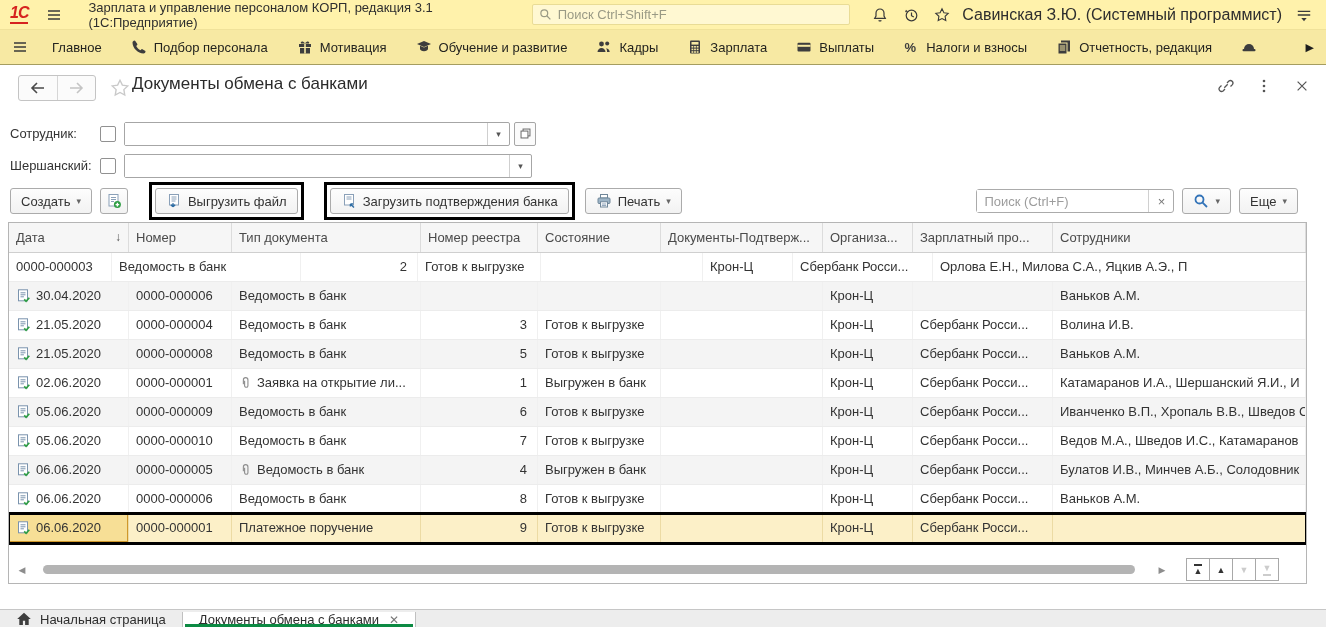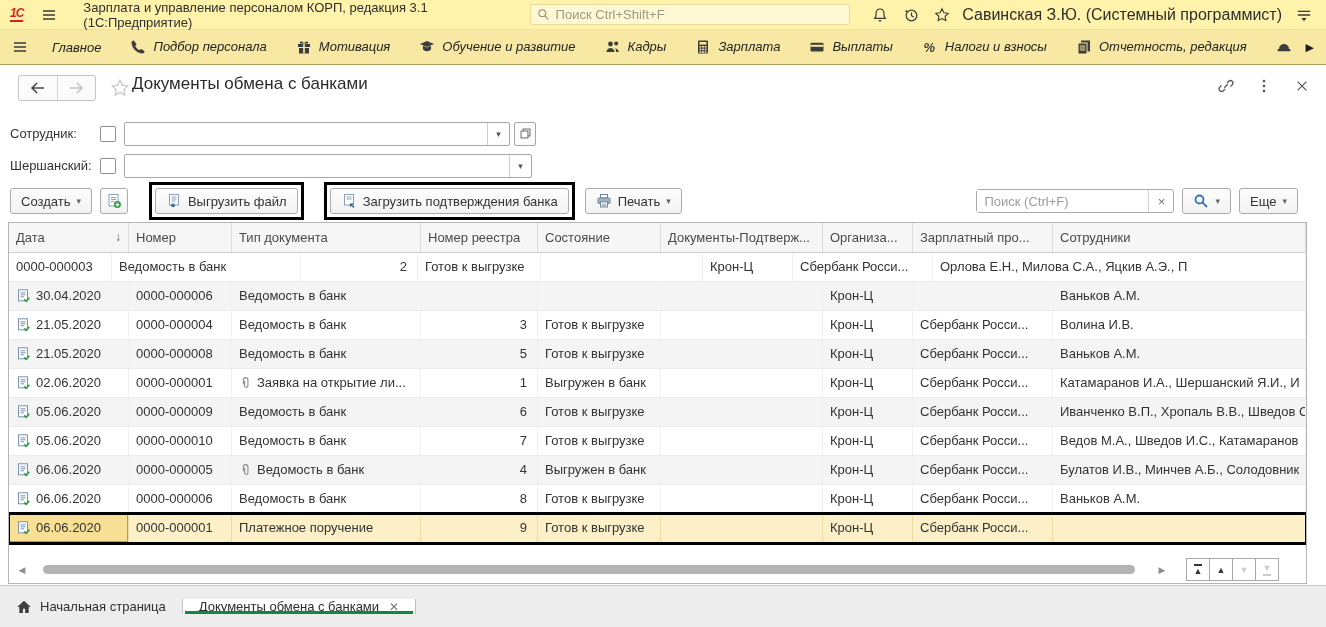--- a/index.html
+++ b/index.html
@@ -4,37 +4,37 @@
 <style>
   html,body{margin:0;padding:0;background:#888;}
   #app{position:relative;width:1326px;height:627px;background:#fff;overflow:hidden;
        font-family:"Liberation Sans","DejaVu Sans",sans-serif;font-size:13px;color:#333;}
   .ic{display:inline-flex;align-items:center;justify-content:center;width:16px;height:16px;}
   .ic svg{display:block;}
 
   
   .titlebar{position:absolute;top:0;left:0;right:0;height:30px;background:#fff2ab;
             display:flex;align-items:center;padding:0 10px;box-sizing:border-box;border-bottom:1px solid #f0e29a;}
-  .logo{color:#d6231f;font-weight:bold;font-size:12px;font-style:italic;letter-spacing:-1px;
+  .logo{color:#d6231f;font-weight:bold;font-size:16px;font-style:italic;letter-spacing:-1px;
         border-bottom:2px solid #d6231f;line-height:1;padding-bottom:1px;}
   .tb-burger{margin-left:18px;}
   .app-title{margin-left:26px;color:#2e2e2e;}
   .tb-search{margin-left:auto;width:328px;height:21px;background:#fff8d2;border:1px solid #e9dc96;border-radius:2px;
              display:flex;align-items:center;padding:0 6px;box-sizing:border-box;}
   .tb-search input{border:none;outline:none;background:transparent;flex:1;font:inherit;color:#333;margin-left:4px;}
   .tb-search input::placeholder{color:#9a9a85;}
   .tb-icons{display:flex;align-items:center;gap:15px;margin-left:22px;}
   .tb-user{margin-left:12px;font-size:16px;color:#2e2e2e;white-space:nowrap;}
   .tb-mainmenu{margin-left:14px;margin-right:4px;}
 
   
   .menubar{position:absolute;top:30px;left:0;right:0;height:35px;background:#f7e9a3;
            border-bottom:1px solid #a59d60;display:flex;align-items:center;padding:0 12px;box-sizing:border-box;}
   .mb-items{display:flex;align-items:center;gap:29px;margin-left:24px;}
-  .menu-item{display:flex;align-items:flex-start;gap:7px;cursor:default;white-space:nowrap;color:#23231f;font-style:italic;}
+  .menu-item{display:flex;align-items:flex-end;gap:7px;cursor:default;white-space:nowrap;color:#23231f;}
   .mb-overflow{margin-left:auto;color:#1d1d1d;font-size:11px;}
 
   
   .navrow{position:absolute;top:75px;left:18px;height:26px;display:flex;align-items:center;}
   .histbtns{display:flex;width:78px;height:26px;border:1px solid #c4c4c4;border-radius:3px;background:#fbfbfb;box-sizing:border-box;}
   .histbtns .hb{flex:1;display:flex;align-items:center;justify-content:center;}
   .histbtns .hb+.hb{border-left:1px solid #d6d6d6;}
   .fav-star{margin-left:14px;}
   .page-title{position:absolute;top:74px;left:132px;font-size:17px;color:#2b2b2b;}
   .pagetools{position:absolute;top:78px;right:16px;display:flex;align-items:center;gap:22px;}
@@ -88,22 +88,22 @@
   .sthumb{height:9px;border-radius:5px;background:#b4b4b4;width:1092px;margin-left:8px;}
   .sarrow.right{margin-left:14px;}
   .snav{display:flex;margin-left:12px;margin-right:2px;}
   .sbtn{width:24px;height:23px;border:1px solid #a8a8a8;background:#fff;display:flex;align-items:center;justify-content:center;
         margin-left:-1px;font-size:9px;color:#333;box-sizing:border-box;}
   .sbtn.dis{color:#ccc;}
   .cap-top{display:inline-block;border-top:2px solid currentColor;padding-top:1px;line-height:1;}
   .cap-bot{display:inline-block;border-bottom:2px solid currentColor;padding-bottom:1px;line-height:1;}
 
   
-  .tabsbar{position:absolute;left:0;right:0;bottom:0;height:42px;background:#ededed;border-top:1px solid #c6c6c6;
-           display:flex;align-items:center;box-sizing:border-box;}
+  .tabsbar{position:absolute;left:0;right:0;bottom:0;height:18px;background:#ededed;border-top:1px solid #c6c6c6;
+           display:flex;align-items:flex-end;box-sizing:border-box;}
   .tab{display:flex;align-items:center;gap:8px;padding:0 16px;color:#2e2e2e;white-space:nowrap;}
   .tab.active{position:relative;background:#fff;border-left:1px solid #c0c0c0;border-right:1px solid #c0c0c0;}
   .tab.active::after{content:"";position:absolute;left:2px;right:2px;bottom:0;height:3px;background:#0c8a43;}
   .tab .tclose{color:#777;font-size:12px;margin-left:2px;}
 </style>
 </head>
 <body>
 
 <div id="app">
 

